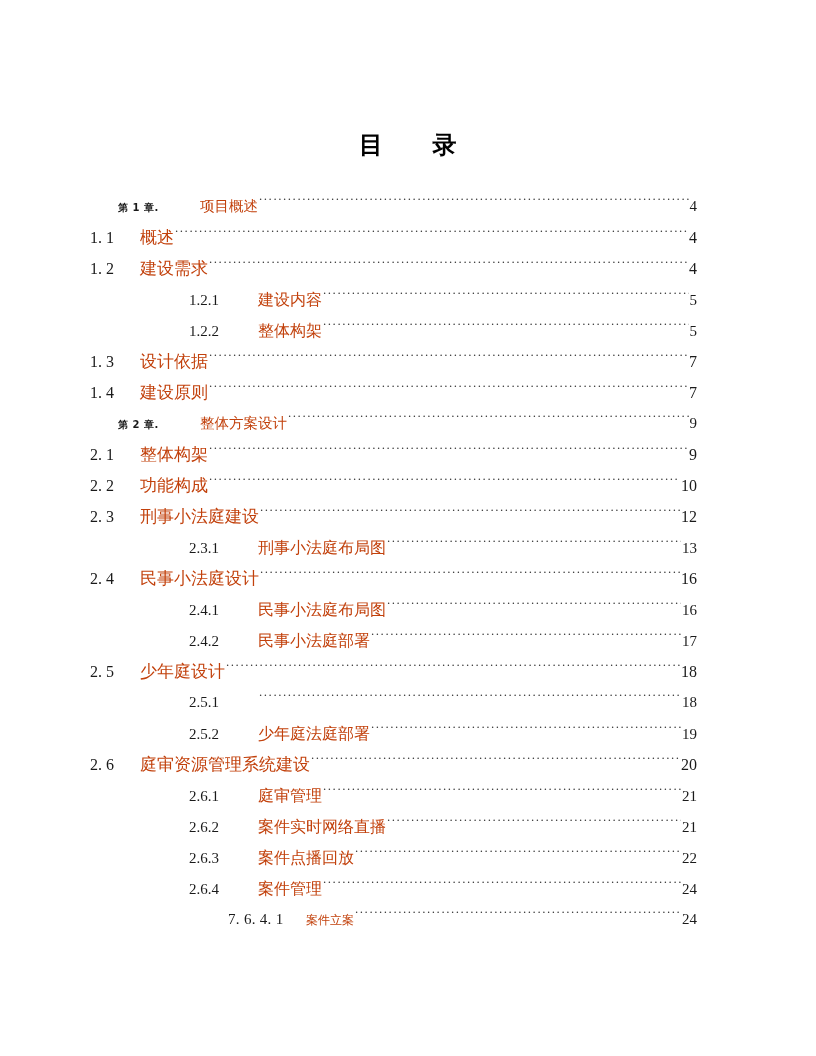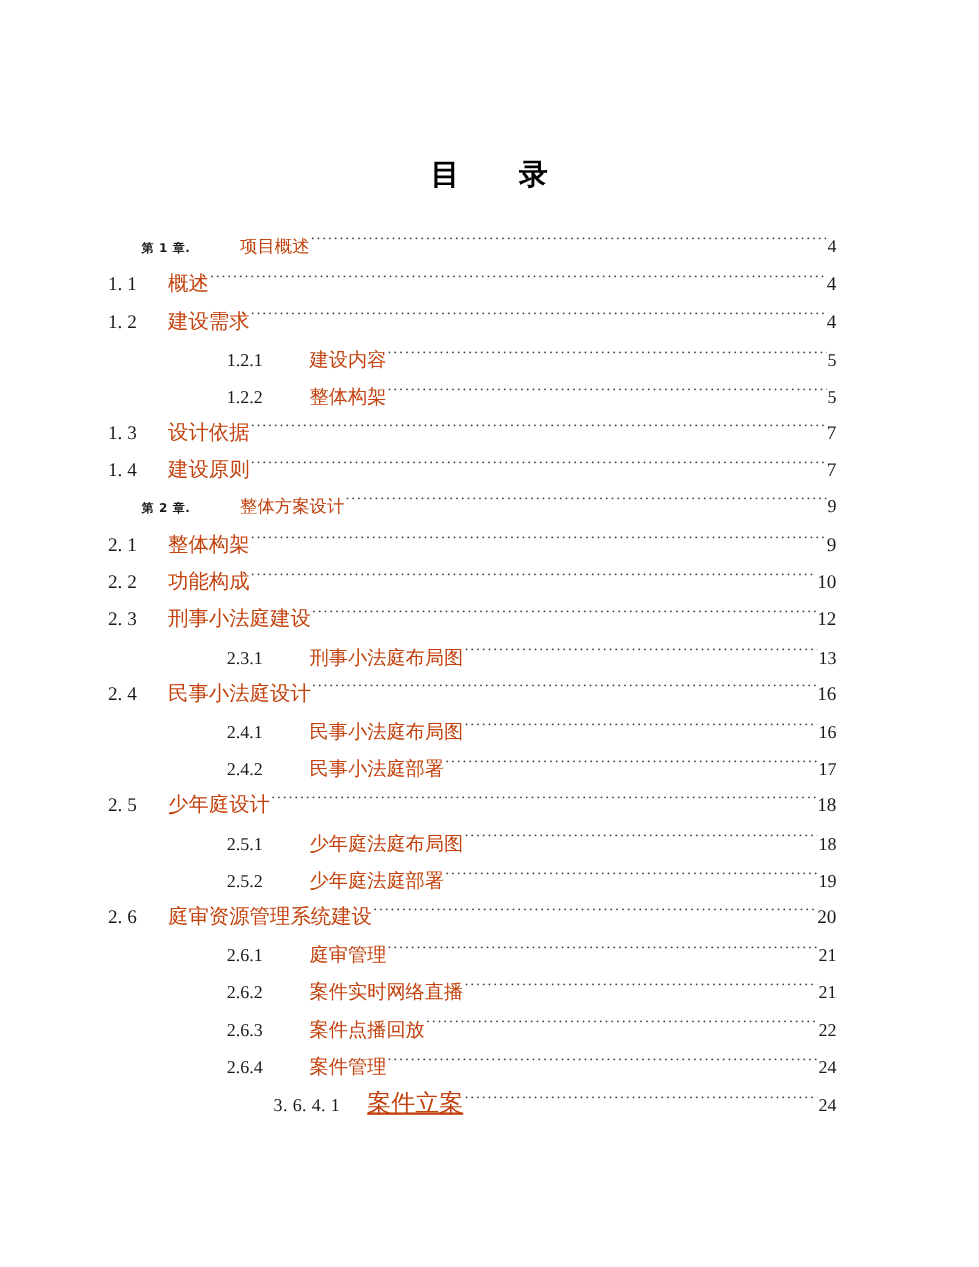--- a/index.html
+++ b/index.html
@@ -125,21 +125,21 @@
 
   
   .lvl3 { padding-left: 189px; }
   .lvl3 .num  { font-size: 15px; width: 69px; }
   .lvl3 .ttl  { font-size: 16px; }
   .lvl3 .pg   { font-size: 15px; }
 
   
   .lvl4 { padding-left: 228px; }
   .lvl4 .num  { font-size: 15px; width: 78px; letter-spacing: 0.3px; }
-  .lvl4 .ttl  { font-size: 20px; text-decoration: underline; }
+  .lvl4 .ttl  { font-size: 12px; }
   .lvl4 .pg   { font-size: 15px; }
 </style>
 </head>
 <body>
 
 <div class="page">
 
   <div class="toc-title">目　　录</div>
 
   <div class="toc" id="toc-list">
@@ -234,21 +234,20 @@
         <span class="pg">17</span>
       </div>
       <div class="toc-row lvl2">
         <span class="num">2. 5</span>
         <span class="ttl">少年庭设计</span>
         <span class="leader"></span>
         <span class="pg">18</span>
       </div>
       <div class="toc-row lvl3">
         <span class="num">2.5.1</span>
-        <span class="ttl">少年庭法庭布局图</span>
         <span class="leader"></span>
         <span class="pg">18</span>
       </div>
       <div class="toc-row lvl3">
         <span class="num">2.5.2</span>
         <span class="ttl">少年庭法庭部署</span>
         <span class="leader"></span>
         <span class="pg">19</span>
       </div>
       <div class="toc-row lvl2">
@@ -275,20 +274,20 @@
         <span class="leader"></span>
         <span class="pg">22</span>
       </div>
       <div class="toc-row lvl3">
         <span class="num">2.6.4</span>
         <span class="ttl">案件管理</span>
         <span class="leader"></span>
         <span class="pg">24</span>
       </div>
       <div class="toc-row lvl4">
-        <span class="num">3. 6. 4. 1</span>
+        <span class="num">7. 6. 4. 1</span>
         <span class="ttl">案件立案</span>
         <span class="leader"></span>
         <span class="pg">24</span>
       </div>
     </div>
 
 </div>
 
 </body></html>

